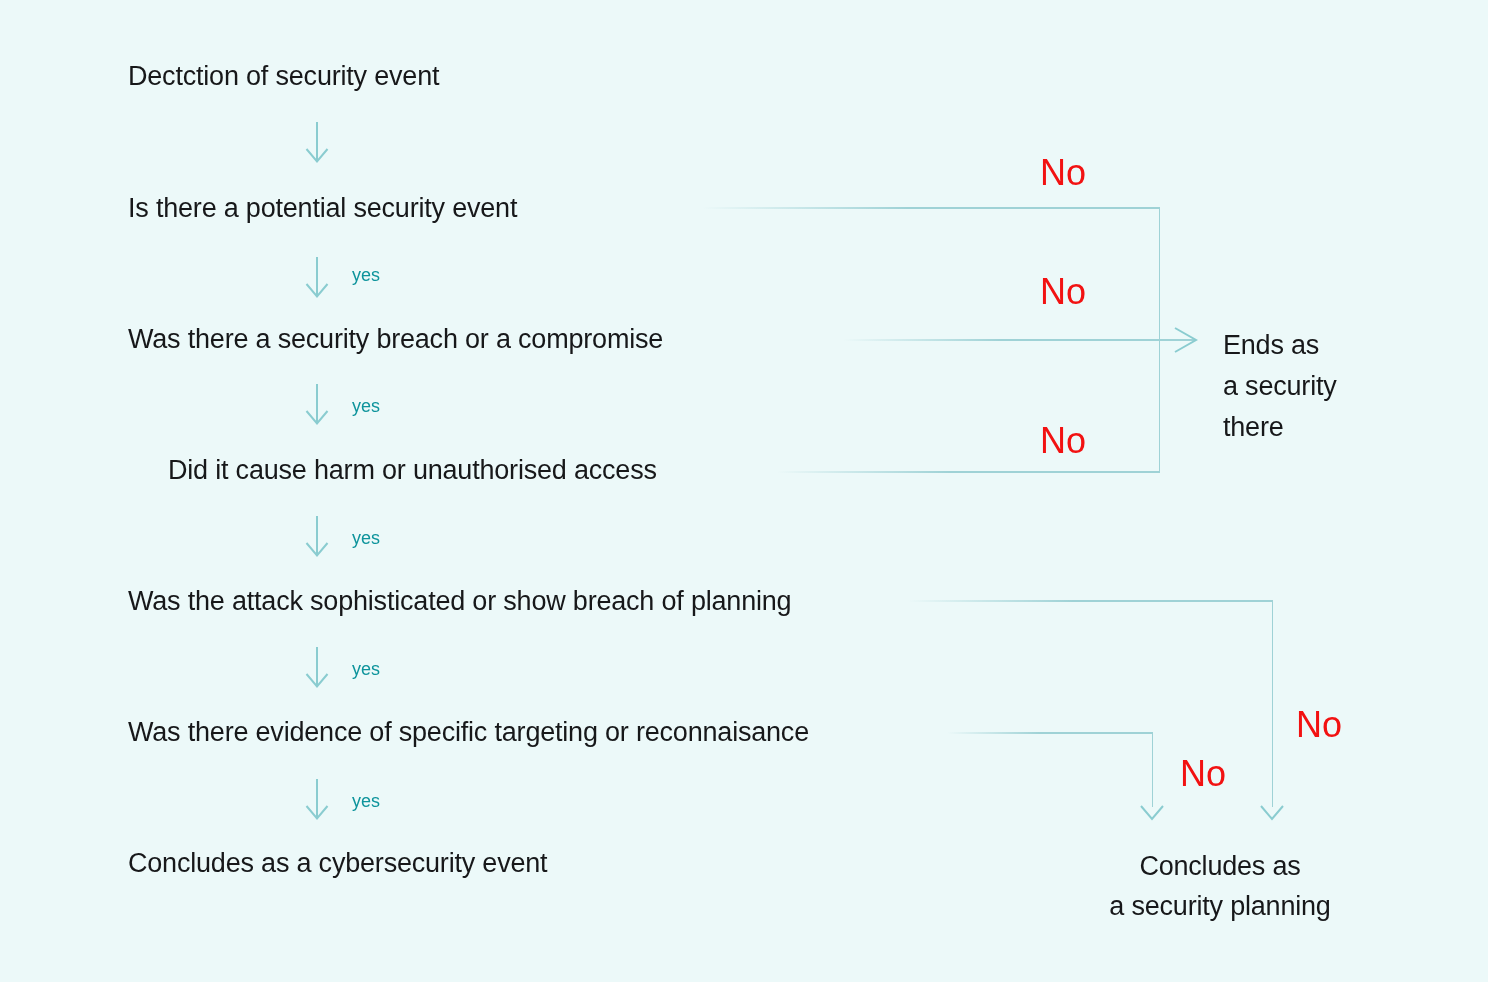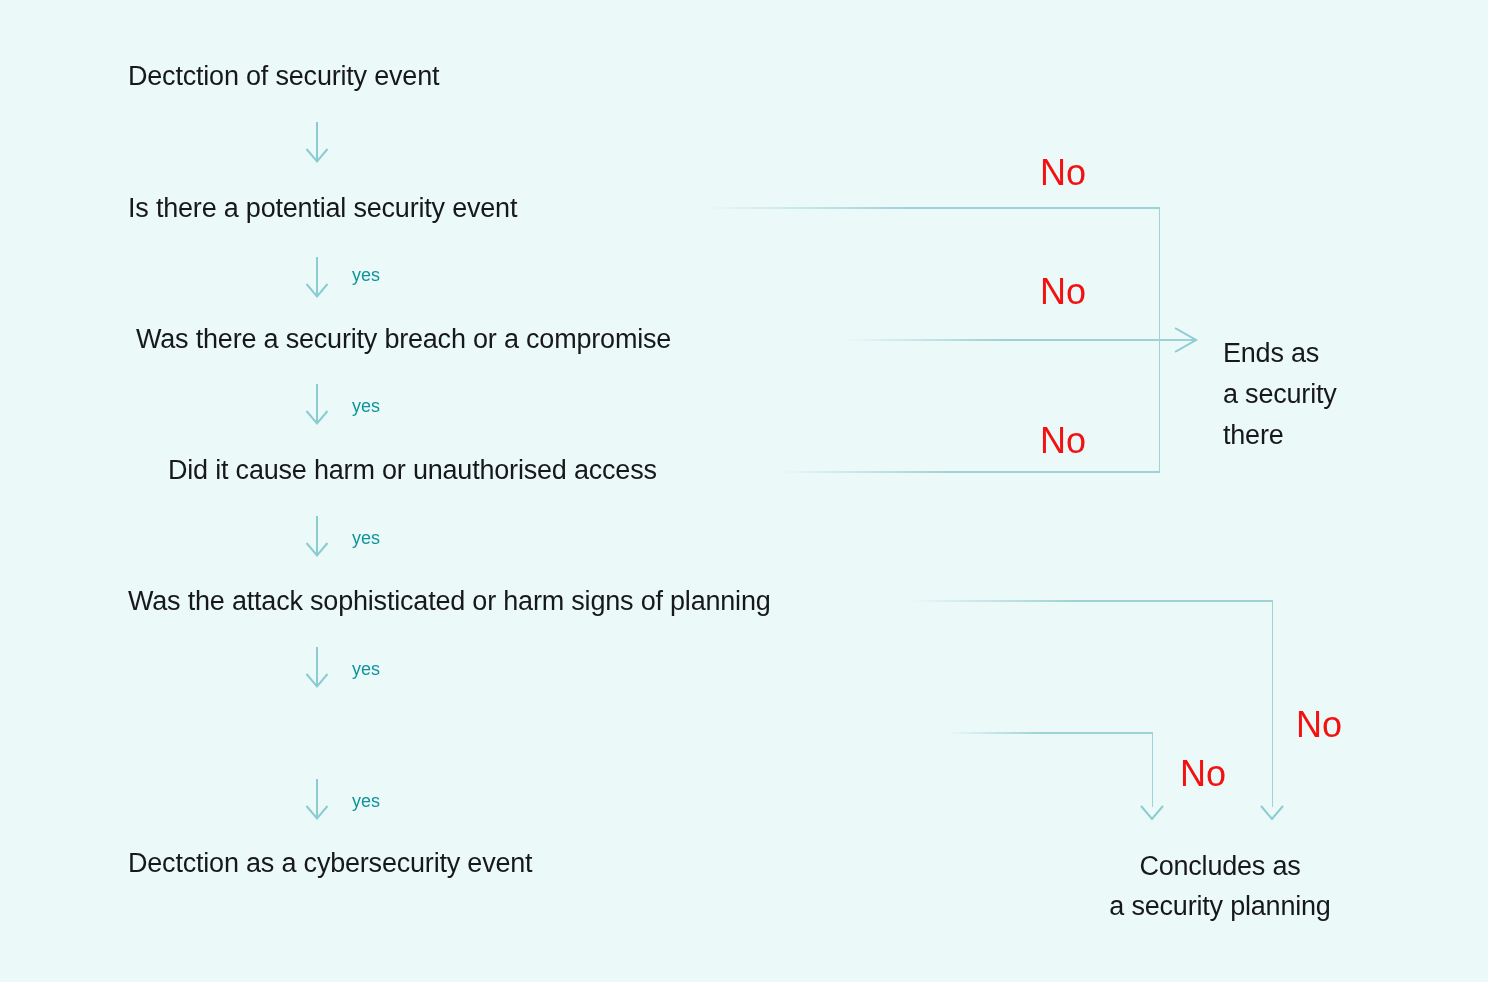--- a/index.html
+++ b/index.html
@@ -44,45 +44,46 @@
     position: absolute;
     width: 1.5px;
     background: var(--line, #9fd2d6);
   }
   .arrow-svg { position: absolute; display: block; }
   .arrow-svg * {
     stroke: var(--arrow, #8accd0);
     stroke-width: 2;
     fill: none;
   }
-  .ends-as { line-height: 41px; margin-top: 8px; }
+  .ends-as { line-height: 41px; }
   .incident-block {
     width: 400px;
     text-align: center;
     line-height: 40px;
     white-space: normal;
   }
 </style>
 </head>
 <body>
 
 <div id="stage">
 
   <div class="node" style="left:128px; top:60px;">Dectction of security event</div>
 
   <div class="node" style="left:128px; top:192px;">Is there a potential security event</div>
 
-  <div class="node" style="left:136px; top:323px;">Was there a security breach or a compromise</div>
+  <div class="node" style="left:128px; top:323px;">Was there a security breach or a compromise</div>
 
   <div class="node" style="left:128px; top:454px;margin-left:40px;">Did it cause harm or unauthorised access</div>
 
-  <div class="node" style="left:128px; top:585px;">Was the attack sophisticated or harm signs of planning</div>
+  <div class="node" style="left:128px; top:585px;">Was the attack sophisticated or show breach of planning</div>
 
+  <div class="node" style="left:128px; top:716px;">Was there evidence of specific targeting or reconnaisance</div>
 
-  <div class="node" style="left:128px; top:847px;">Dectction as a cybersecurity event</div>
+  <div class="node" style="left:128px; top:847px;">Concludes as a cybersecurity event</div>
 
   <div class="node multiline ends-as" style="left:1223px; top:325px;">
     <div>Ends as</div>
     <div>a security</div>
     <div>there</div>
   </div>
 
   <div class="node incident-block" style="left:1020px; top:846px;">
     <div>Concludes as</div>
     <div>a security planning</div>

